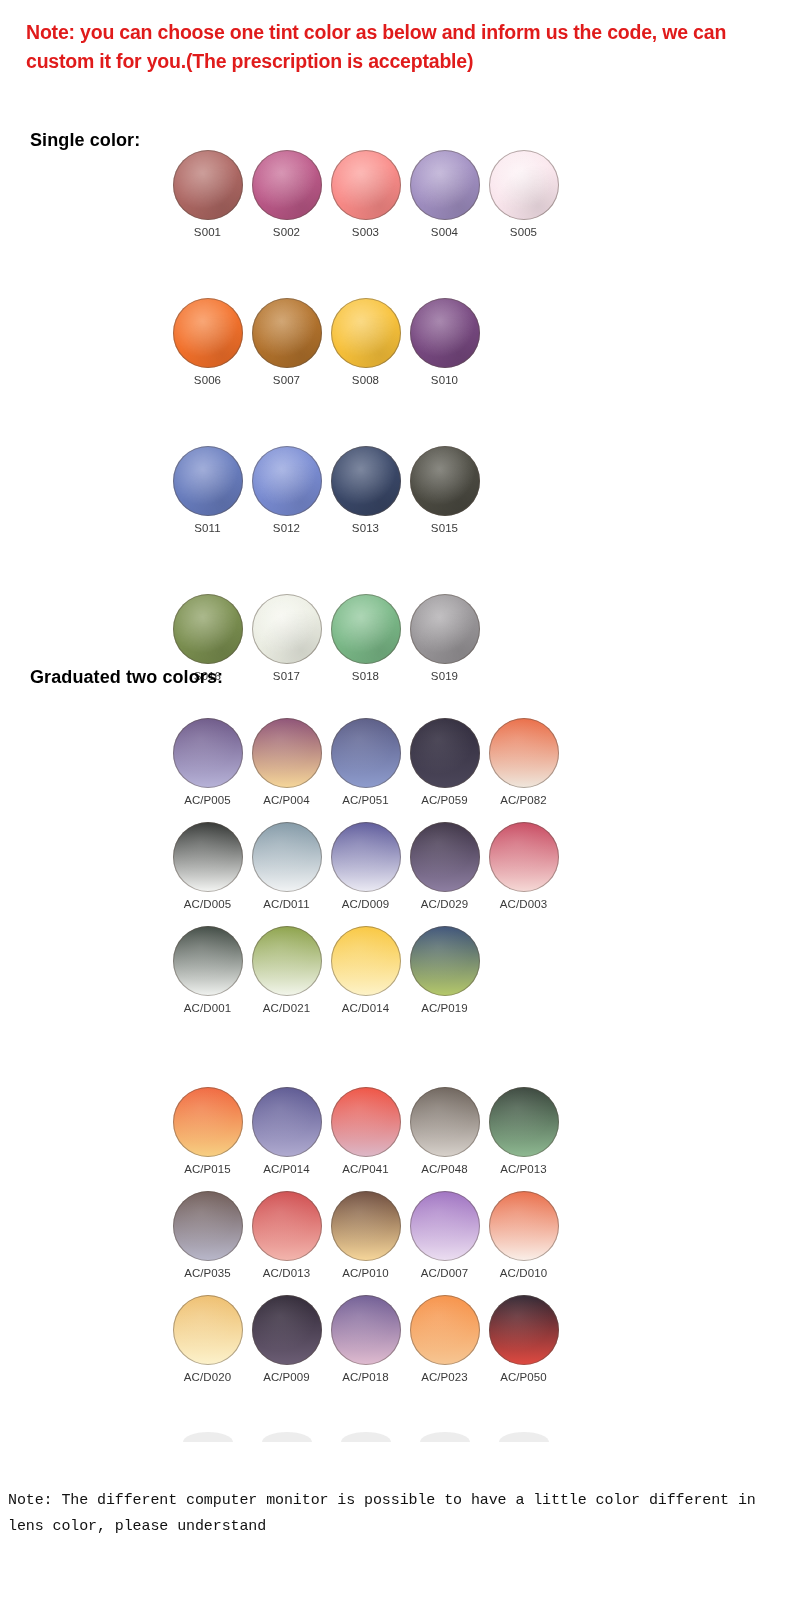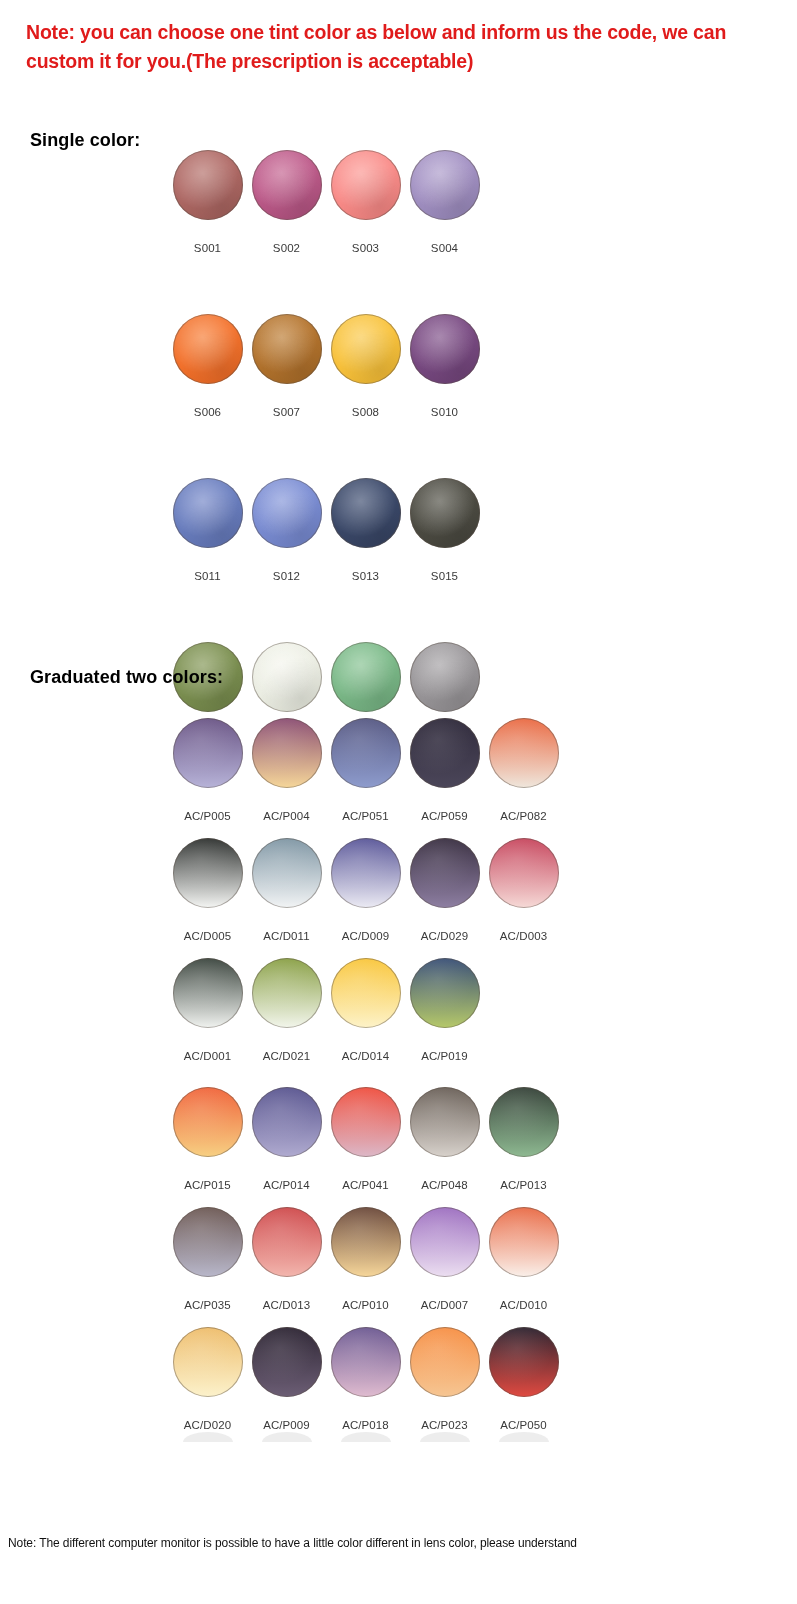--- a/index.html
+++ b/index.html
@@ -95,21 +95,21 @@
   }
   .single .disc .sheen {
     background: radial-gradient(circle at 42% 33%, rgba(255,255,255,0.30) 0%, rgba(255,255,255,0.14) 32%, rgba(255,255,255,0.0) 58%),
                 radial-gradient(circle at 70% 80%, rgba(0,0,0,0.12) 0%, rgba(0,0,0,0.0) 55%);
   }
   .grad .disc .sheen {
     background: radial-gradient(circle at 40% 30%, rgba(255,255,255,0.10) 0%, rgba(255,255,255,0.0) 55%);
   }
 
   .label {
-    margin-top: 22px;
+    margin-top: 6px;
     font-size: 11.5px;
     color: #3a3a3a;
     text-align: center;
     white-space: nowrap;
     font-family: "Liberation Sans", sans-serif;
     letter-spacing: 0.1px;
   }
 
   
   #grid-single { top: 150px; }
@@ -144,26 +144,26 @@
     width: 50px;
     height: 10px;
     background: rgba(140,140,145,0.16);
     border-radius: 50% 50% 0 0 / 100% 100% 0 0;
   }
 
   
   .footer-note {
     position: absolute;
     left: 8px;
-    top: 1530px;
+    top: 1488px;
     width: 782px;
-    font-size: 12px;
+    font-size: 15px;
     line-height: 26px;
     color: #111;
-    font-family: Liberation Sans, sans-serif;
+    font-family: Liberation Mono, monospace;
     letter-spacing: -0.1px;
   }
 </style>
 </head>
 <body>
 
 <div class="page">
 
   <div class="top-note">Note: you can choose one tint color as below and inform us the code, we can custom it for you.(The prescription is acceptable)</div>
 
@@ -200,20 +200,29 @@
         </div>
         <div class="cell">
           <div class="disc-wrap">
             <div class="disc" style="background: radial-gradient(circle at 45% 35%, rgb(176, 160, 205) 0%, rgb(164, 146, 196) 45%, rgb(145, 131, 181) 100%);">
               <div class="sheen"></div>
               <div class="ring"></div>
             </div>
           </div>
           <div class="label">S004</div>
         </div>
+        <div class="cell">
+          <div class="disc-wrap">
+            <div class="disc" style="background: radial-gradient(circle at 45% 35%, rgb(253, 242, 245) 0%, rgb(251, 233, 239) 45%, rgb(244, 221, 230) 100%);">
+              <div class="sheen"></div>
+              <div class="ring"></div>
+            </div>
+          </div>
+          <div class="label">S005</div>
+        </div>
       </div>
       <div class="srow">
         <div class="cell">
           <div class="disc-wrap">
             <div class="disc" style="background: radial-gradient(circle at 45% 35%, rgb(248, 130, 60) 0%, rgb(244, 116, 47) 45%, rgb(232, 101, 31) 100%);">
               <div class="sheen"></div>
               <div class="ring"></div>
             </div>
           </div>
           <div class="label">S006</div>

